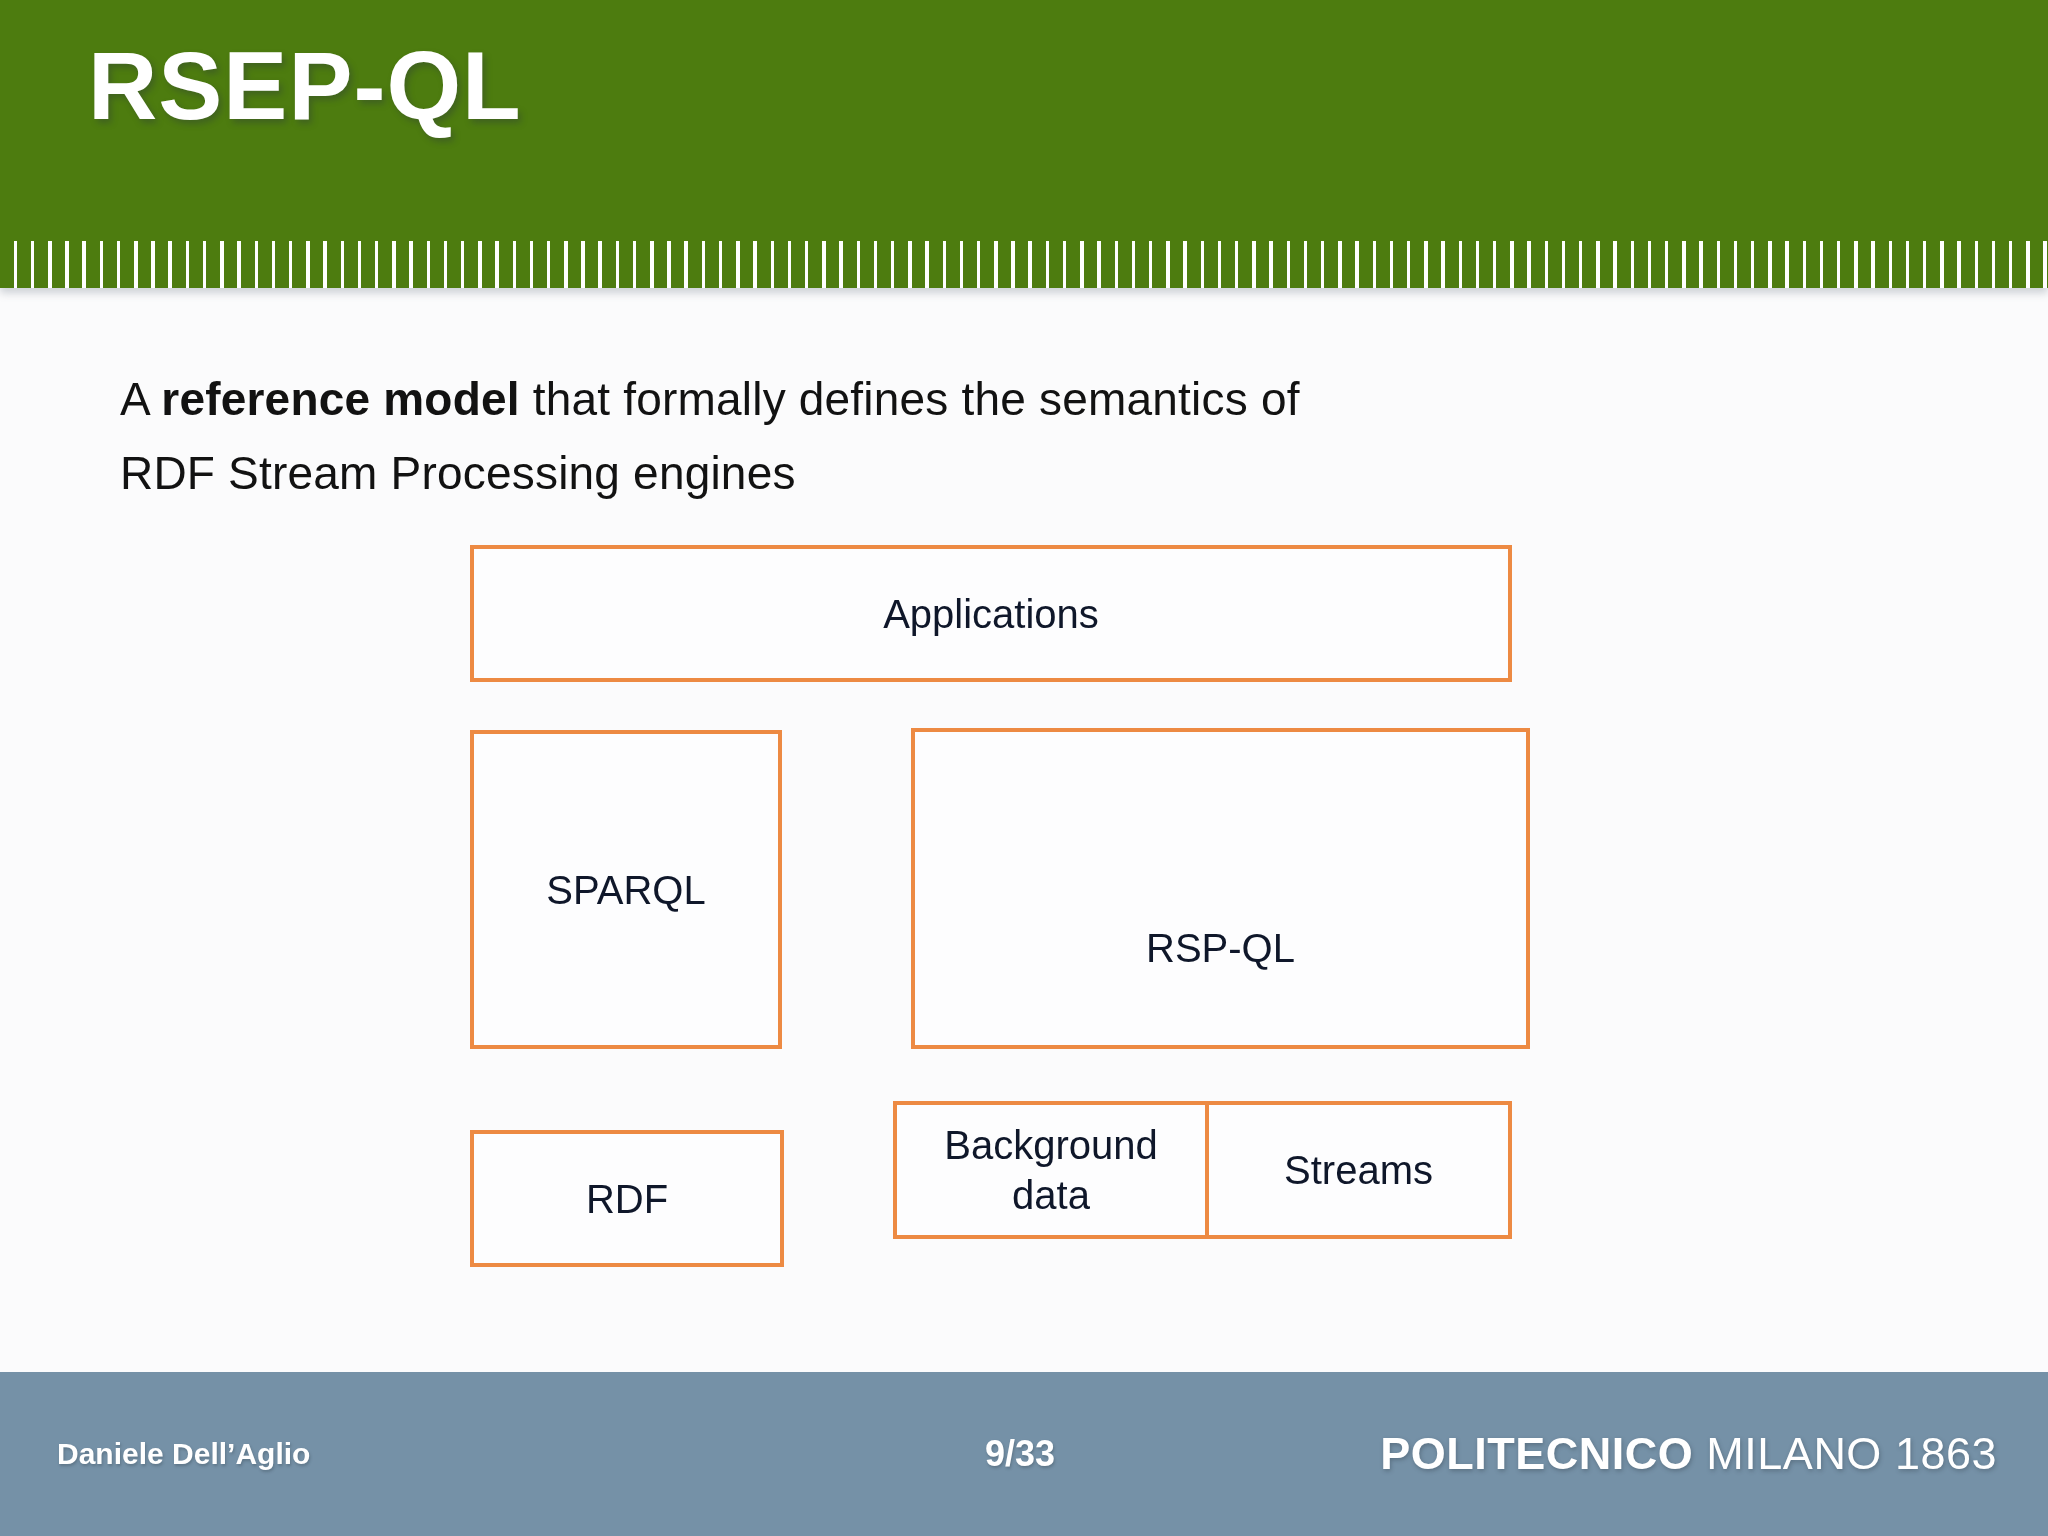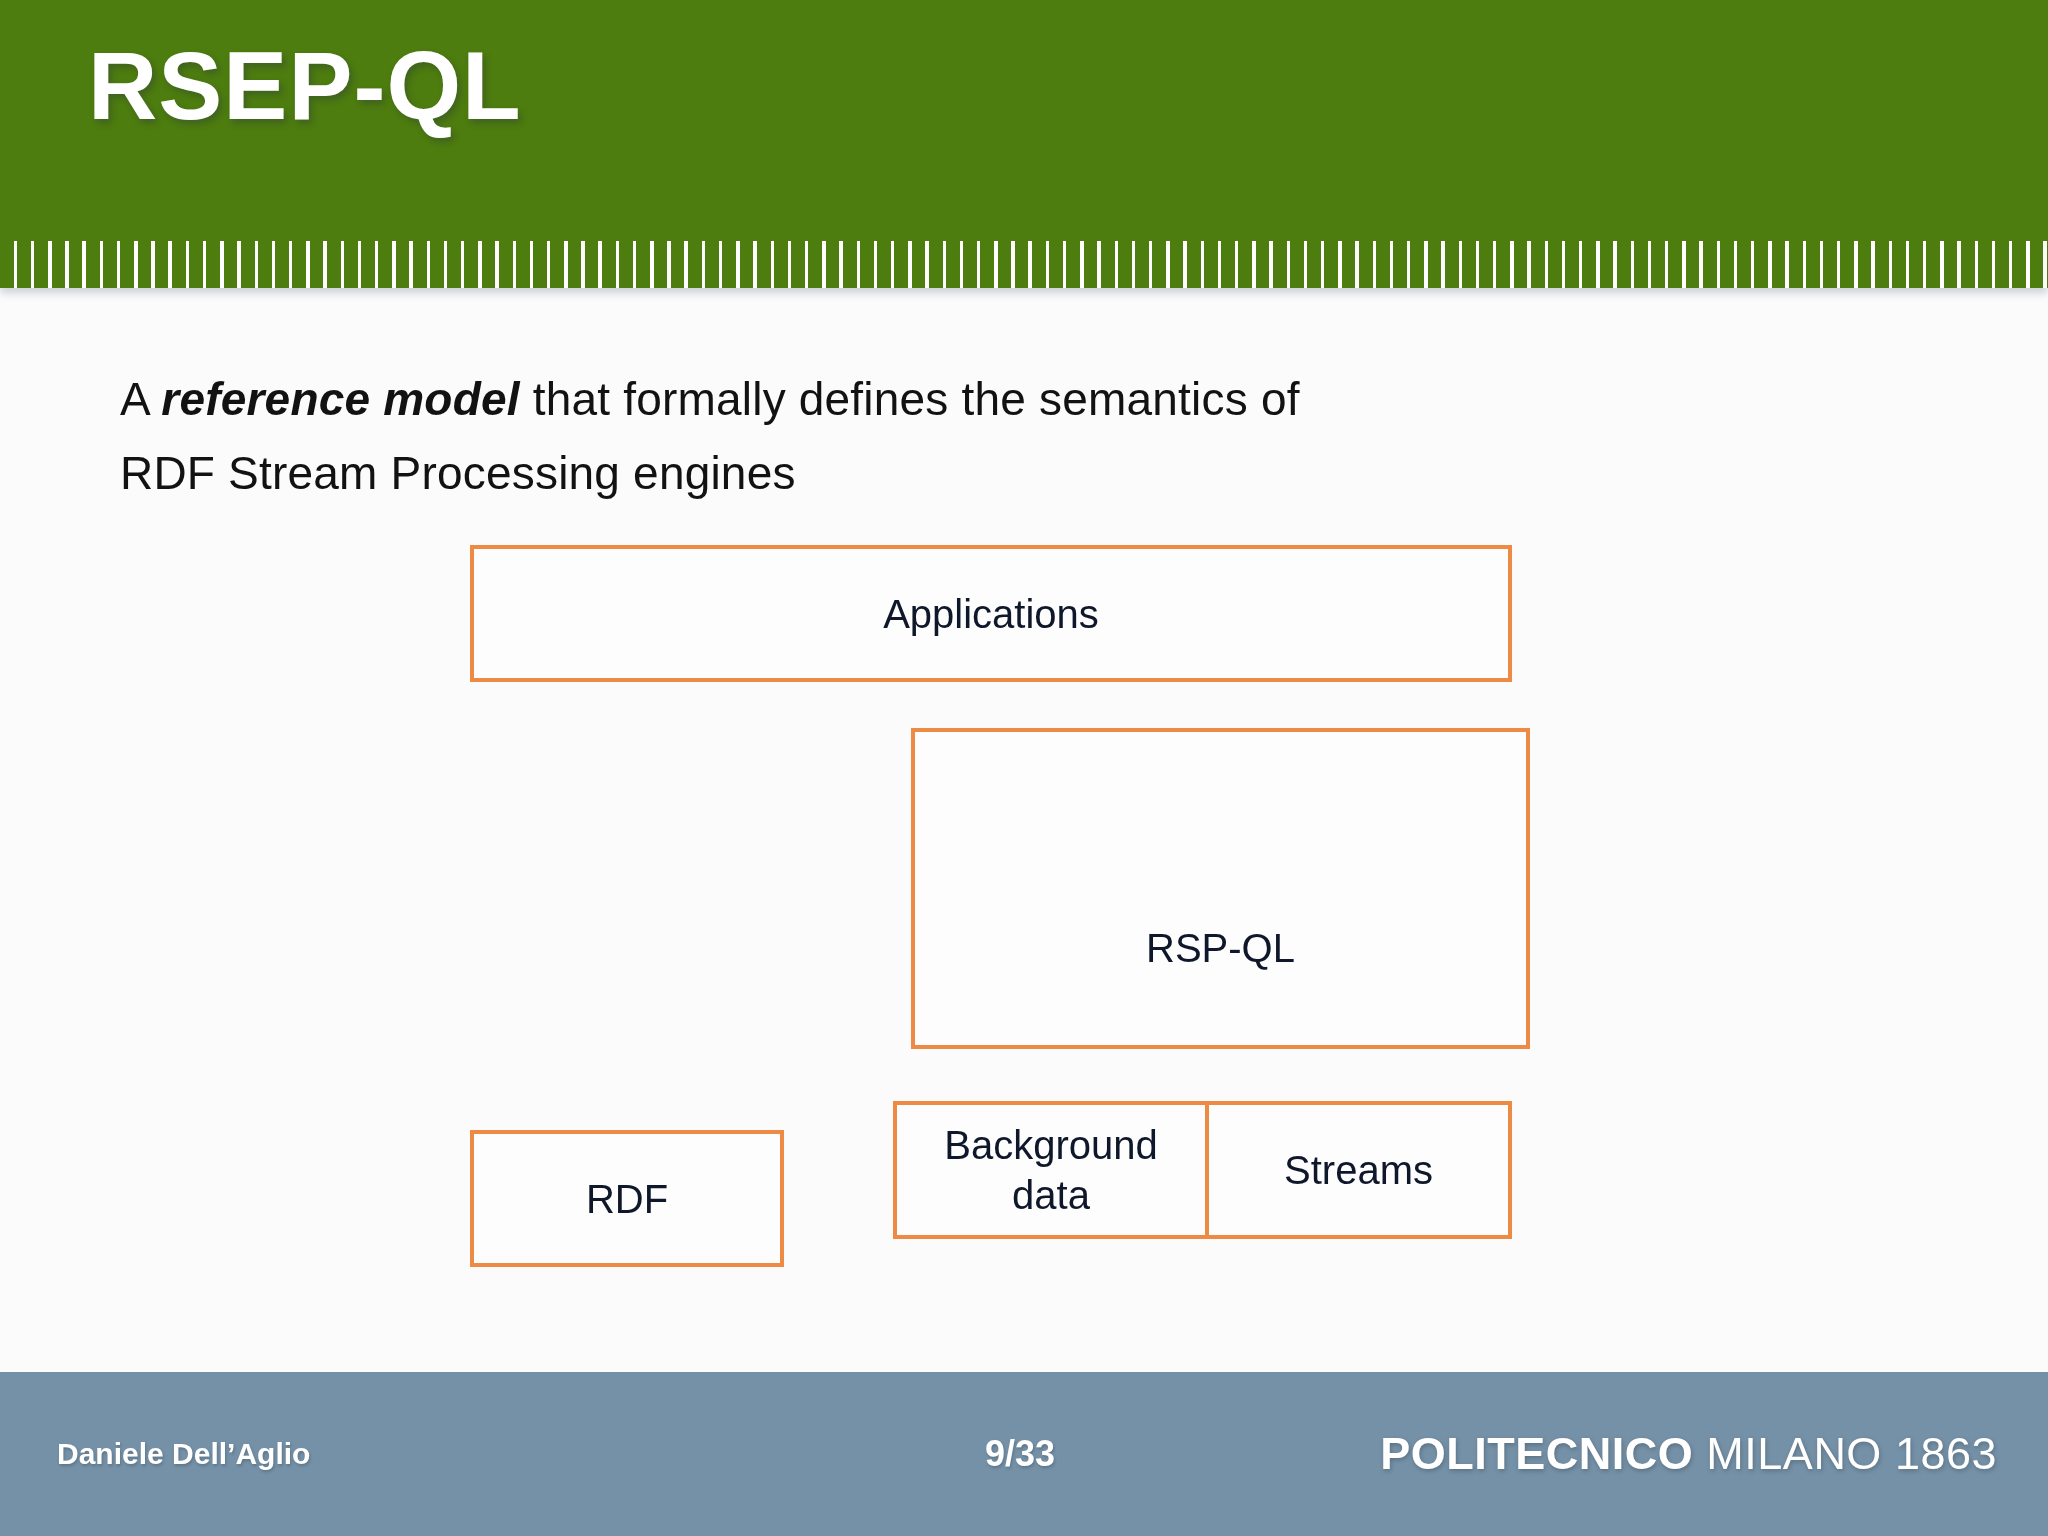--- a/index.html
+++ b/index.html
@@ -54,21 +54,21 @@
   
   .body-text {
     position: absolute;
     left: 120px;
     top: 362px;
     color: #121212;
     font-size: 46px;
     line-height: 74px;
     letter-spacing: 0.2px;
   }
-  .body-text b { font-weight: bold; font-style: italic; }
+  .body-text b { font-weight: bold; }
 
   
   .dbox {
     position: absolute;
     box-sizing: border-box;
     background: #fdfdfe;
     border: 4px solid #ed8a43;
     display: flex;
     align-items: center;
     justify-content: center;
@@ -137,20 +137,23 @@
 
   <div class="body-text">
     <div><span>A </span><b>reference model</b><span> that formally defines the semantics of</span></div>
     <div>RDF Stream Processing engines</div>
   </div>
 
   <div class="dbox box-applications">
     <span>Applications</span>
   </div>
 
+  <div class="dbox box-sparql">
+    <span>SPARQL</span>
+  </div>
 
   <div class="dbox box-rspql">
     <span>RSP-QL</span>
   </div>
 
   <div class="dbox box-rdf">
     <span>RDF</span>
   </div>
 
   <div class="dbox box-bgdata">

